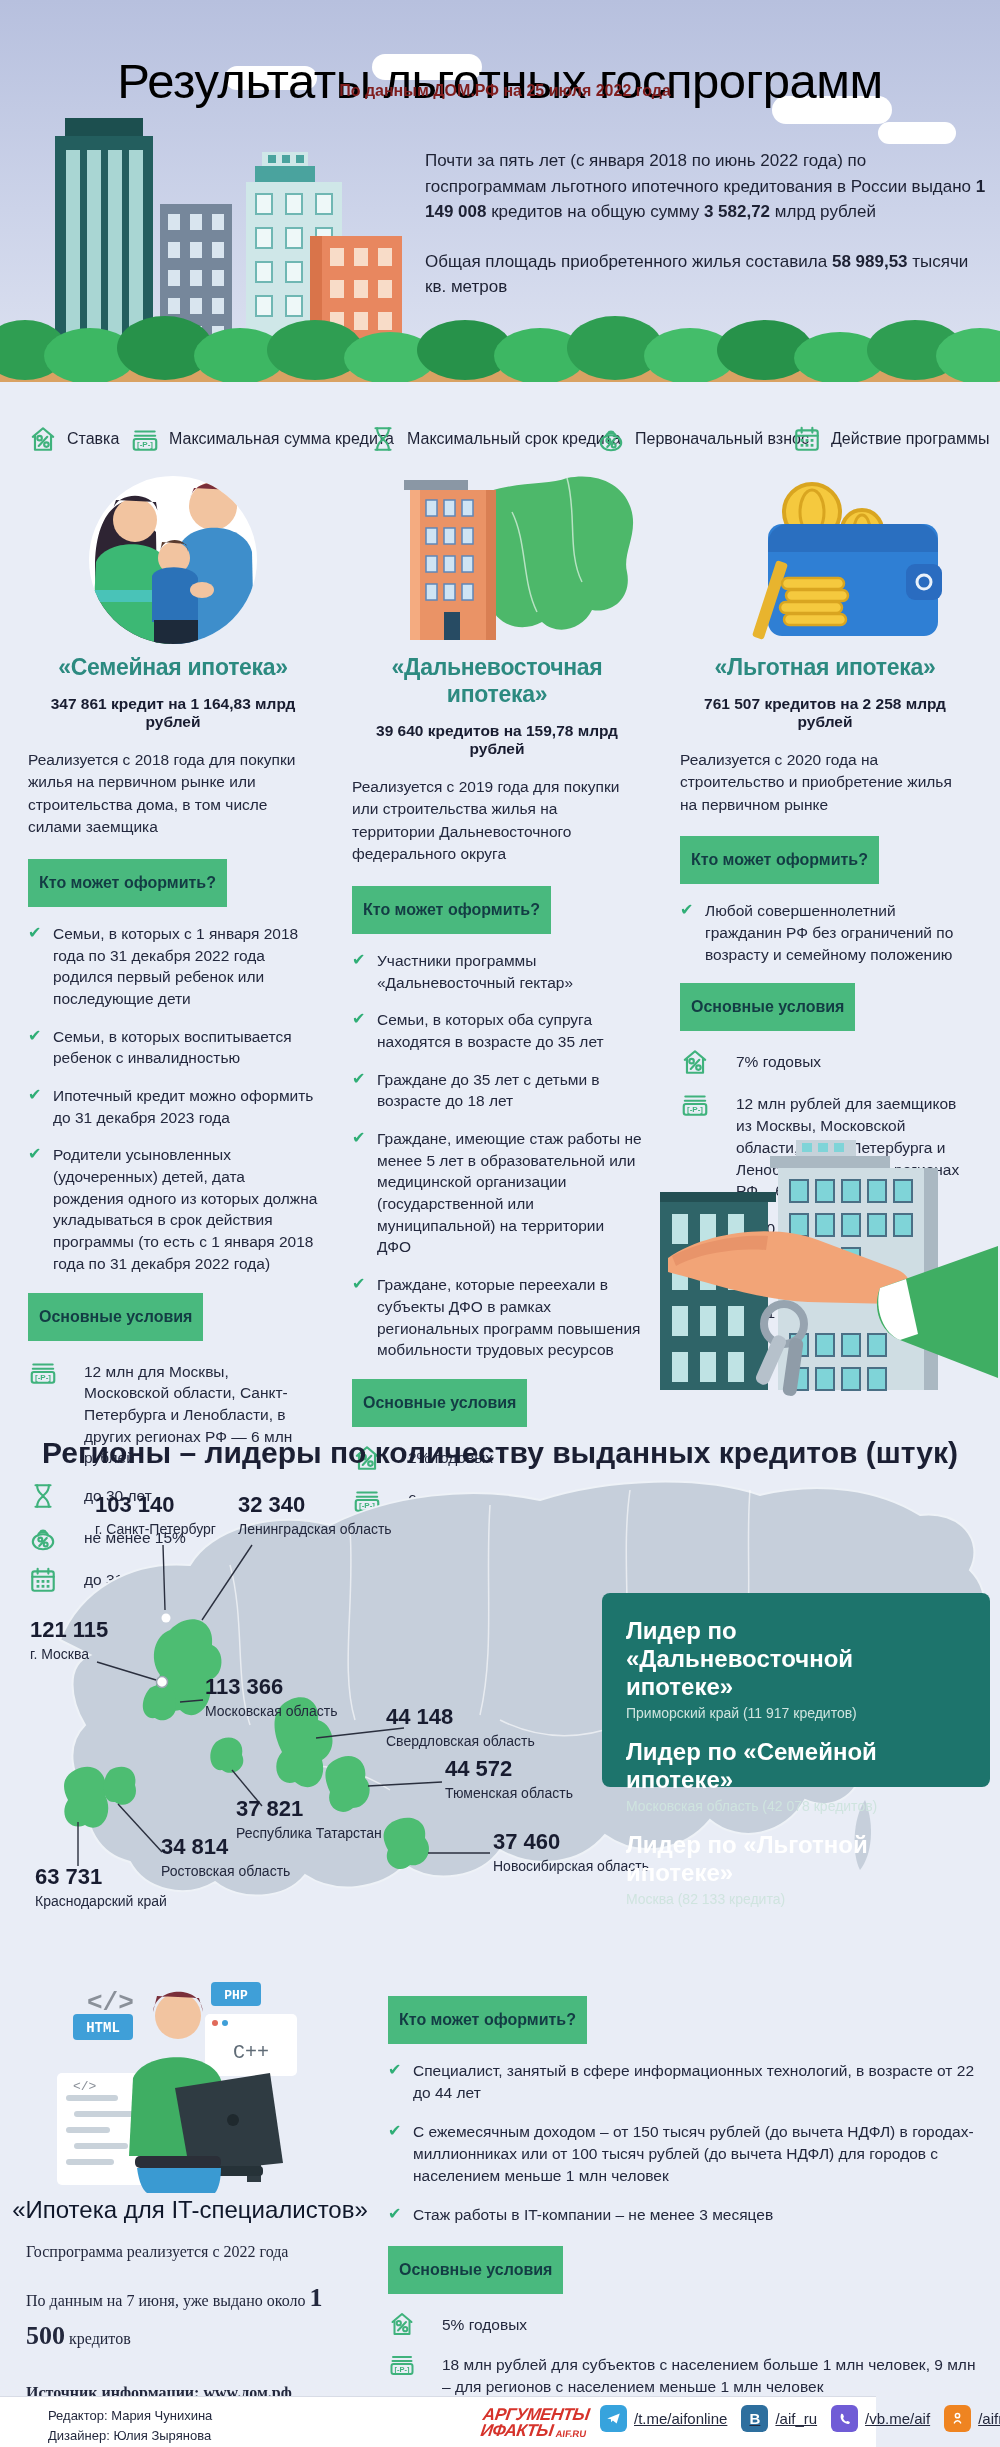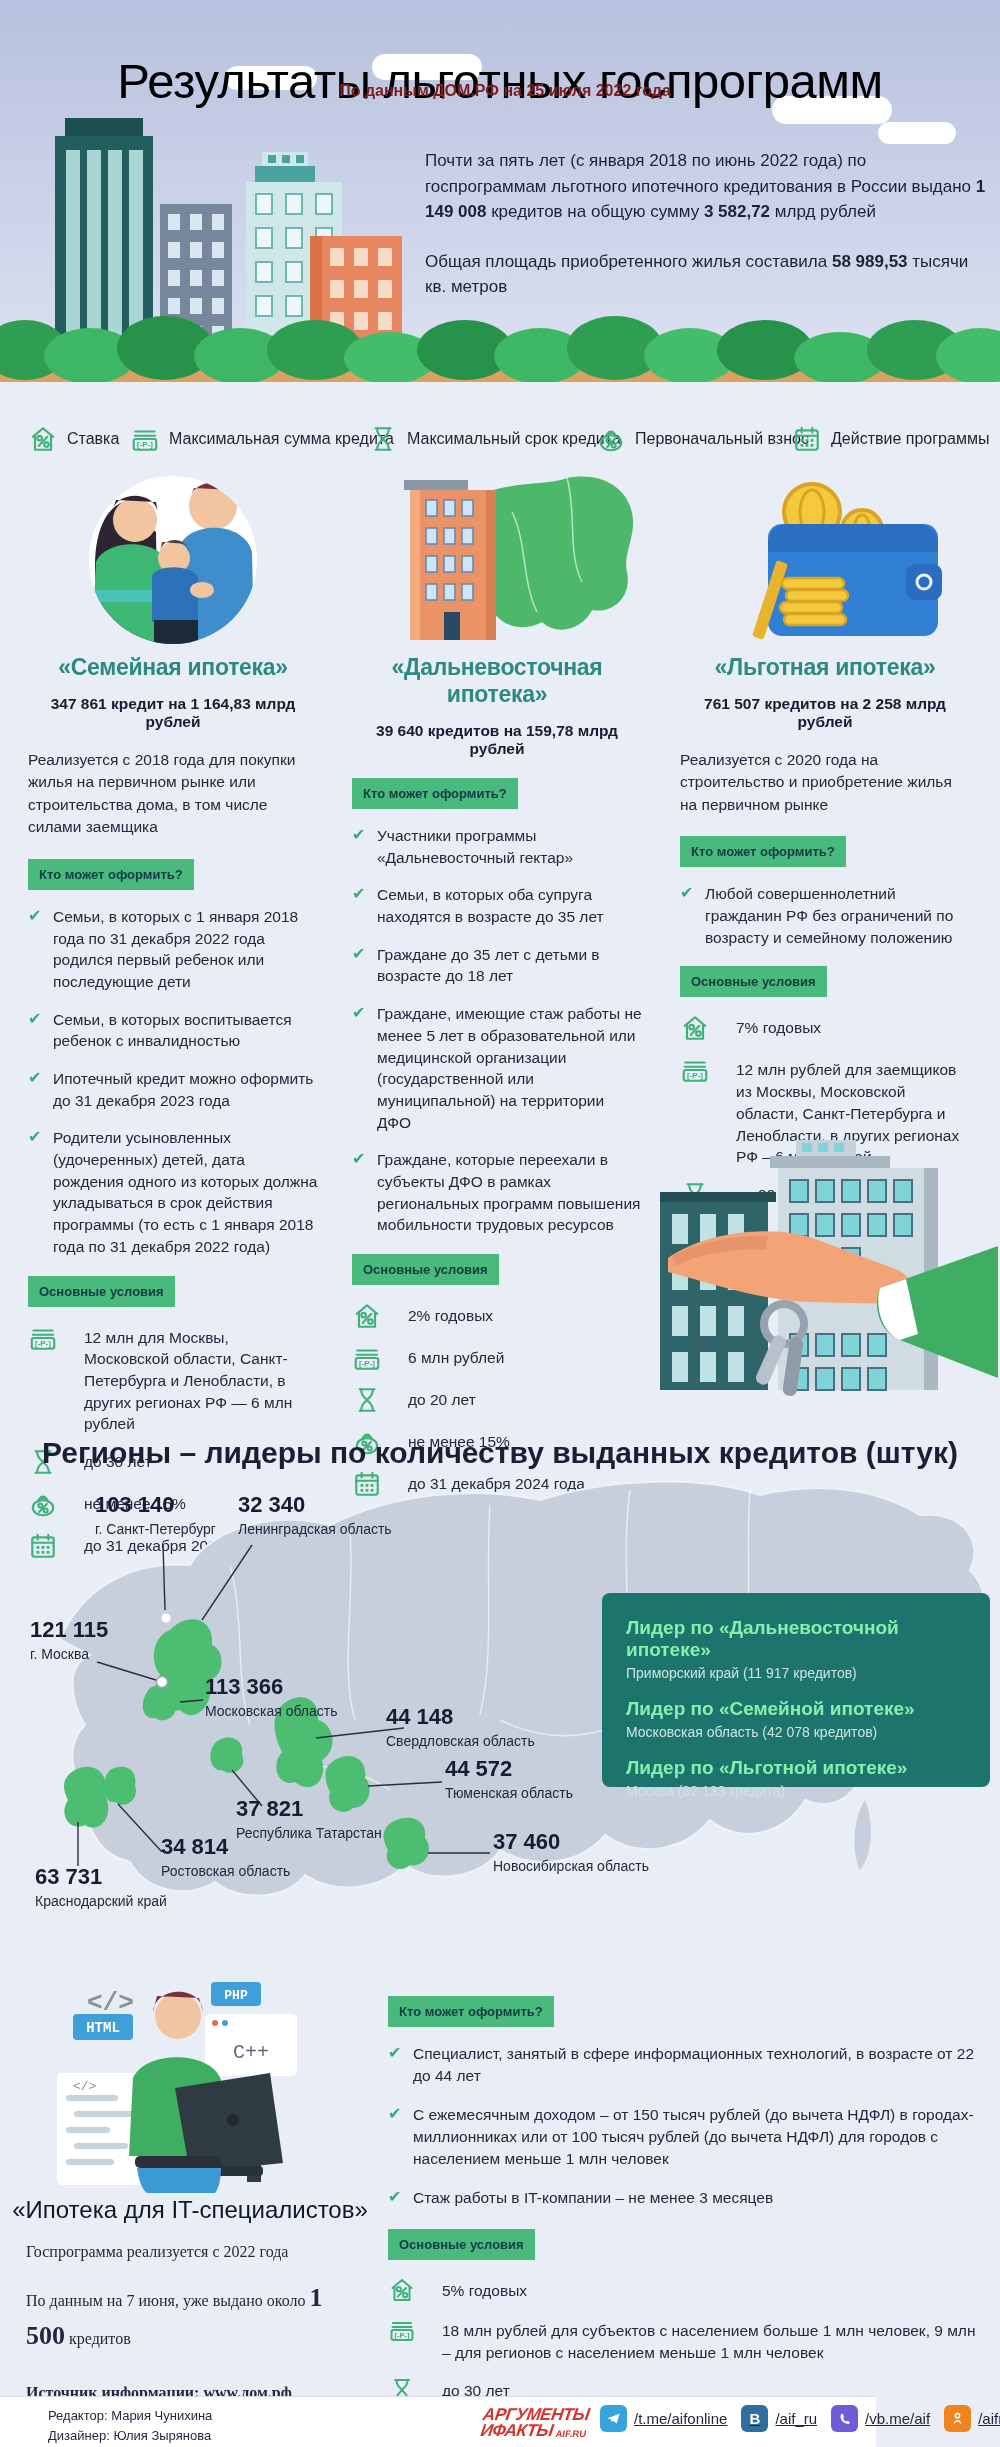--- a/index.html
+++ b/index.html
@@ -18,35 +18,35 @@
   
   .leg{top:424px;display:flex;align-items:center;gap:9px;font-size:16px;color:#1e2235;}
   .gicon{width:30px;height:30px;flex:0 0 30px;}
   .gicon-sm{width:28px;height:28px;flex:0 0 28px;}
   
   .prog{top:472px;width:290px;}
   .prog .ill{height:172px;position:relative;}
   .prog h2{text-align:center;color:#2c8a80;font-size:23px;margin:10px 0 14px 0;letter-spacing:-0.3px;}
   .stats{font-weight:bold;text-align:center;font-size:15.5px;margin:0 0 18px 0;color:#181c30;}
   .desc{font-size:15.5px;line-height:1.45;margin:0 0 18px 0;}
-  .badge{display:inline-block;background:#49b97e;color:#133c44;font-weight:bold;font-size:13px;
-         padding:8px 11px;margin:2px 0 16px 0;}
+  .badge{display:inline-block;background:#49b97e;color:#133c44;font-weight:bold;font-size:16px;
+         padding:15px 11px;margin:2px 0 16px 0;}
   .who-item{display:flex;gap:9px;margin-bottom:16px;font-size:15.5px;line-height:1.4;}
   .check{color:#2fae76;font-weight:bold;font-size:16px;line-height:1.2;flex:0 0 16px;}
   .cond{display:flex;gap:26px;align-items:flex-start;margin-bottom:12px;font-size:15.5px;line-height:1.4;}
   .cond .txt{padding-top:4px;}
   
   .map-title{left:0;top:1436px;width:1000px;text-align:center;font-size:30px;font-weight:bold;color:#1b1f33;}
   .region{position:absolute;}
   .region .num{font-size:22px;font-weight:bold;color:#181c30;}
   .region .rname{font-size:14px;margin-top:3px;color:#23283d;}
   .leaders{left:602px;top:1593px;width:388px;height:194px;background:#1d746c;border-radius:8px;
            box-sizing:border-box;padding:24px 24px 0 24px;}
   .leader{margin-bottom:17px;}
-  .leader .lt{color:#86efac;font-weight:bold;font-size:19px;margin-bottom:4px;}
+  .leader .lt{color:#ffffff;font-weight:bold;font-size:24px;margin-bottom:4px;}
   .leader .ls{color:#cfe4df;font-size:14px;}
   
   .it-title{left:12px;top:2196px;width:356px;text-align:center;color:#0f172a;font-size:24px;font-weight:normal;}
   .it-left{left:26px;top:2240px;width:335px;font-size:16px;line-height:1.45;}
   .it-left p{margin:0 0 16px 0;font-family:Liberation Serif, serif;}
   .bignum{font-size:26px;font-weight:bold;}
   .it-right{left:388px;top:1994px;width:600px;}
   .it-right .who-item{margin-bottom:18px;}
   .src{font-weight:bold;}
   
@@ -329,20 +329,21 @@
             <rect x="110" y="84" width="11" height="16"></rect>
           <rect x="74" y="112" width="11" height="16"></rect>
             <rect x="92" y="112" width="11" height="16"></rect>
             <rect x="110" y="112" width="11" height="16"></rect>
         </g>
         <rect x="92" y="140" width="16" height="28" fill="#274b63"></rect>
       </svg>
     </div>
     <h2>«Дальневосточная ипотека»</h2>
     <div class="stats"><span>39 640 кредитов на 159,78 млрд рублей</span></div>
+    <div class="desc">Реализуется с 2019 года для покупки или строительства жилья на территории Дальневосточного федерального округа</div>
     <div class="badge">Кто может оформить?</div>
     <div class="who-item">
         <span class="check">✔</span>
         <span>Участники программы «Дальневосточный гектар»</span>
       </div>
     <div class="who-item">
         <span class="check">✔</span>
         <span>Семьи, в которых оба супруга находятся в возрасте до 35 лет</span>
       </div>
     <div class="who-item">

